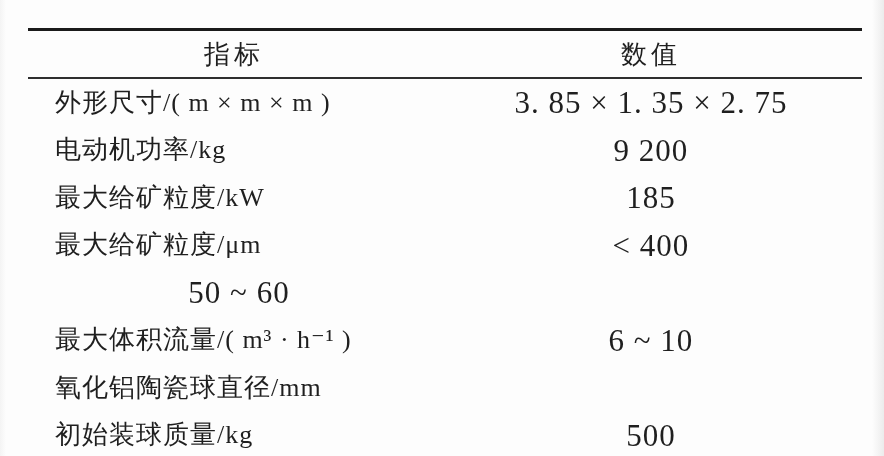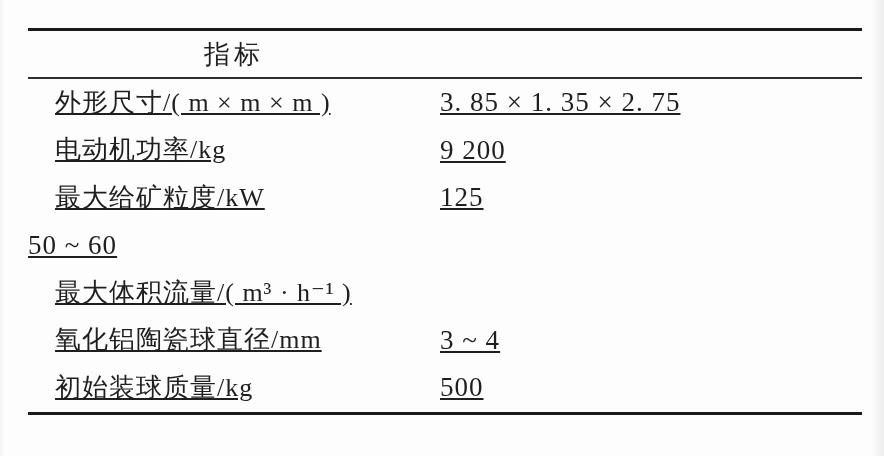--- a/index.html
+++ b/index.html
@@ -35,77 +35,82 @@
     text-align: center;
   }
   .col-left  { width: 49.4%; }
   .col-right { width: 50.6%; }
 
   .body-row {
     display: flex;
     height: 47.5px;
     align-items: center;
   }
-  .cell { font-size: 26px; line-height: 1; text-decoration: underline; }
+  .cell { font-size: 26px; line-height: 1; }
   .cell.label {
     width: 49.4%;
     text-align: left;
     padding-left: 27px;
     letter-spacing: 1px;
     white-space: nowrap;
   }
   .cell.value {
     width: 50.6%;
-    text-align: left;
-    font-size: 27px;
+    text-align: center;
+    font-size: 31px;
     letter-spacing: 1px;
     white-space: nowrap;
   }
 </style>
 </head>
 <body>
 
 <div class="page">
   <div class="table-wrap">
 
     <div class="rule thick"></div>
 
     <div class="hdr-row">
       <div class="hdr-cell col-left">指标</div>
+      <div class="hdr-cell col-right">数值</div>
     </div>
 
     <div class="rule thin"></div>
 
     <div class="body-row">
       <div class="cell label">外形尺寸/( m × m × m )</div>
       <div class="cell value">3. 85 × 1. 35 × 2. 75</div>
     </div>
 
     <div class="body-row">
       <div class="cell label">电动机功率/kg</div>
       <div class="cell value">9 200</div>
     </div>
 
     <div class="body-row">
       <div class="cell label">最大给矿粒度/kW</div>
-      <div class="cell value">125</div>
+      <div class="cell value">185</div>
     </div>
 
+    <div class="body-row">
+      <div class="cell label">最大给矿粒度/μm</div>
+      <div class="cell value">&lt; 400</div>
+    </div>
 
     <div class="body-row">
       <div class="cell value">50 ~ 60</div>
     </div>
 
     <div class="body-row">
       <div class="cell label">最大体积流量/( m³ · h⁻¹ )</div>
+      <div class="cell value">6 ~ 10</div>
     </div>
 
     <div class="body-row">
       <div class="cell label">氧化铝陶瓷球直径/mm</div>
-      <div class="cell value">3 ~ 4</div>
     </div>
 
     <div class="body-row">
       <div class="cell label">初始装球质量/kg</div>
       <div class="cell value">500</div>
     </div>
 
     <div class="rule thick"></div>
 
   </div>

